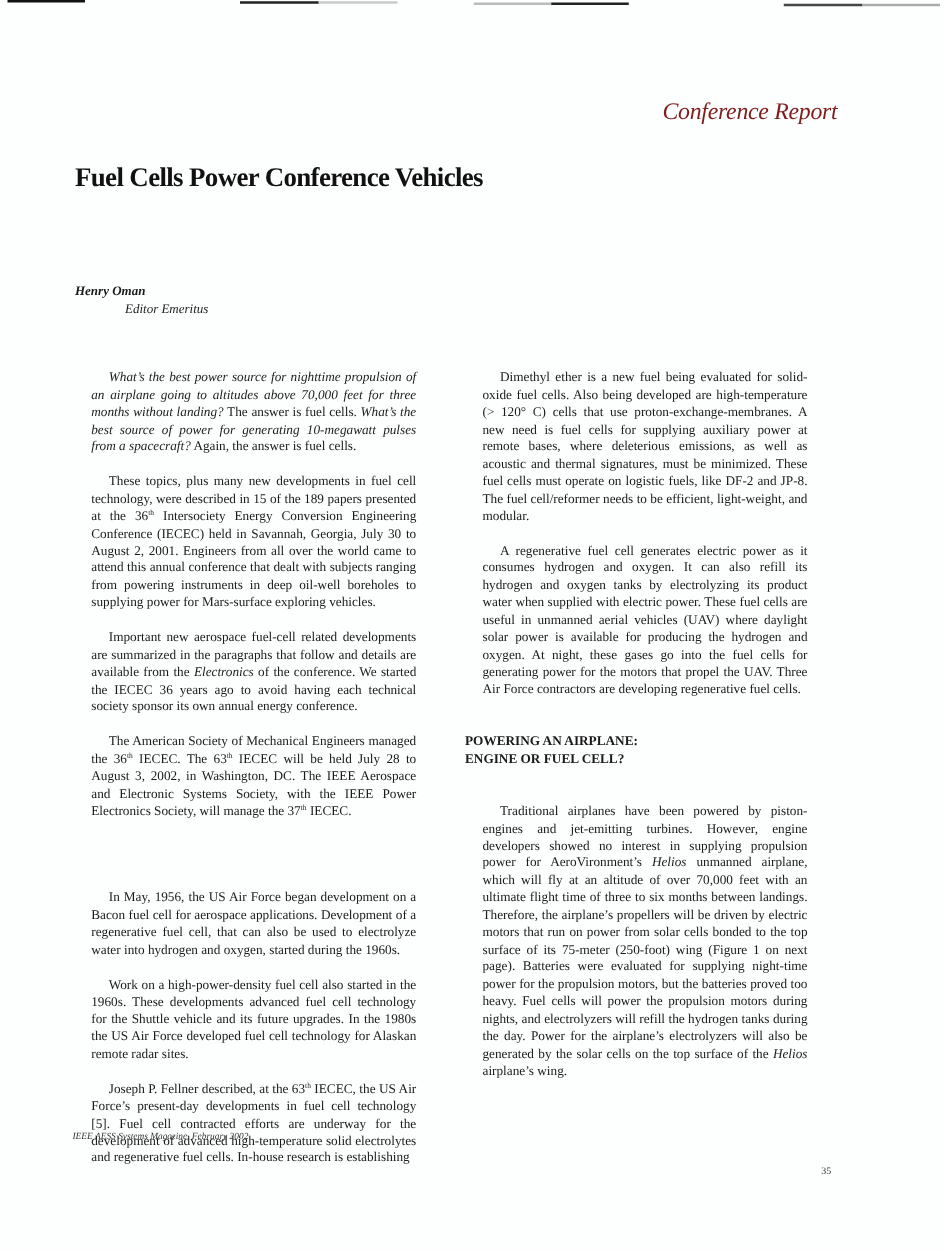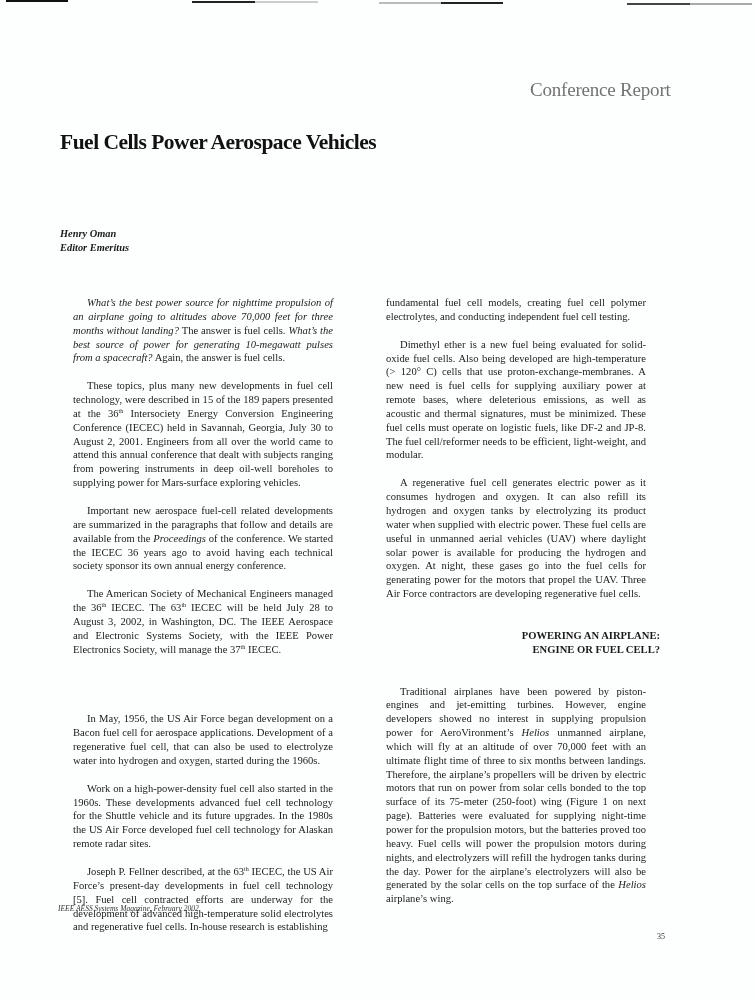--- a/index.html
+++ b/index.html
@@ -5,44 +5,44 @@
   html, body { margin: 0; padding: 0; }
   body {
     width: 755px; height: 1000px; background: #fdfefe;
     position: relative; overflow: hidden;
     font-family: "Liberation Serif", "DejaVu Serif", serif;
     color: #1a1a1a;
   }
   .scanmark { position: absolute; height: 2px; }
   .section-label {
     position: absolute; left: 530px; top: 79px;
-    font-size: 19px; color: #737373;
+    font-style: italic; font-size: 19px; color: #7f1d1d;
     letter-spacing: -0.2px;
   }
   .title {
     position: absolute; left: 60px; top: 130px;
     font-weight: bold; font-size: 21.5px; color: #111;
     letter-spacing: -0.5px; margin: 0;
   }
   .author {
     position: absolute; left: 60px; top: 227px;
     font-size: 10.4px; line-height: 14px;
   }
   .author .name { font-weight: bold; font-style: italic; }
-  .author .role { font-weight: bold; font-style: italic; }
+  .author .role { font-weight: normal; font-style: italic; margin-left: 40px; }
   .col {
     position: absolute; width: 288px;
     font-size: 10.6px; line-height: 13.85px;
     text-align: justify;
   }
   .col p { margin: 14px; text-indent: 14px; }
   .col p.noindent { text-indent: 0; }
   .col h3 {
     margin: 0; font-size: 10.6px; font-weight: bold;
-    line-height: 13.85px; text-transform: uppercase; text-align: right;
+    line-height: 13.85px; text-transform: uppercase; text-align: left;
   }
   .gap { height: 14px; }
   .left-col { left: 59px; top: 282px; }
   .right-col { left: 372px; top: 282px; }
   .footer-left {
     position: absolute; left: 58px; top: 904px;
     font-size: 7.5px; font-style: italic; color: #333;
   }
   .footer-right {
     position: absolute; left: 657px; top: 932px;
@@ -56,46 +56,45 @@
 <div class="scanmark" style="left:6px;top:0;width:62px;background:#111;"></div>
 <div class="scanmark" style="left:192px;top:1px;width:63px;background:#222;"></div>
 <div class="scanmark" style="left:255px;top:1px;width:63px;background:#ccc;"></div>
 <div class="scanmark" style="left:379px;top:2px;width:62px;background:#bbb;"></div>
 <div class="scanmark" style="left:441px;top:2px;width:62px;background:#222;"></div>
 <div class="scanmark" style="left:627px;top:3px;width:63px;background:#444;"></div>
 <div class="scanmark" style="left:690px;top:3px;width:62px;background:#aaa;"></div>
 
 <div class="section-label">Conference Report</div>
 
-<h1 class="title">Fuel Cells Power Aerospace Vehicles</h1>
+<h1 class="title">Fuel Cells Power Conference Vehicles</h1>
 
 <div class="author">
   <div class="name">Henry Oman</div>
   <div class="role">Editor Emeritus</div>
 </div>
 
 <div class="col left-col">
   <p><i>What’s the best power source for nighttime propulsion of an airplane going to altitudes above 70,000 feet for three months without landing?</i><span> The answer is fuel cells. </span><i>What’s the best source of power for generating 10-megawatt pulses from a spacecraft?</i><span> Again, the answer is fuel cells.</span></p>
 
   <p><span>These topics, plus many new developments in fuel cell technology, were described in 15 of the 189 papers presented at the 36</span><sup>th</sup><span> Intersociety Energy Conversion Engineering Conference (IECEC) held in Savannah, Georgia, July 30 to August 2, 2001. Engineers from all over the world came to attend this annual conference that dealt with subjects ranging from powering instruments in deep oil-well boreholes to supplying power for Mars-surface exploring vehicles.</span></p>
 
-  <p><span>Important new aerospace fuel-cell related developments are summarized in the paragraphs that follow and details are available from the </span><i>Proceedings</i><span> of the conference. We started the IECEC 36 years ago to avoid having each technical society sponsor its own annual energy conference.</span></p>
+  <p><span>Important new aerospace fuel-cell related developments are summarized in the paragraphs that follow and details are available from the </span><i>Electronics</i><span> of the conference. We started the IECEC 36 years ago to avoid having each technical society sponsor its own annual energy conference.</span></p>
 
   <p><span>The American Society of Mechanical Engineers managed the 36</span><sup>th</sup><span> IECEC. The 63</span><sup>th</sup><span> IECEC will be held July 28 to August 3, 2002,  in Washington, DC. The IEEE Aerospace and Electronic Systems Society, with the IEEE Power Electronics Society, will manage the 37</span><sup>th</sup><span> IECEC.</span></p>
 
   <div class="gap"></div>
   <div class="gap"></div>
 
   <p>In May, 1956, the US Air Force began development on a Bacon fuel cell for aerospace applications. Development of a regenerative fuel cell, that can also be used to electrolyze water into hydrogen and oxygen, started during the 1960s.</p>
   <p>Work on a high-power-density fuel cell also started in the 1960s. These developments advanced fuel cell technology for the Shuttle vehicle and its future upgrades. In the 1980s the US Air Force developed fuel cell technology for Alaskan remote radar sites.</p>
   <p><span>Joseph P. Fellner described, at the 63</span><sup>th</sup><span> IECEC, the US Air Force’s present-day developments in fuel cell technology [5]. Fuel cell contracted efforts are underway for the development of advanced high-temperature solid electrolytes and regenerative fuel cells. In-house research is establishing</span></p>
 </div>
 
 <div class="col right-col">
-  <p class="noindent">fundamental fuel cell models, creating fuel cell polymer electrolytes, and conducting independent fuel cell testing.</p>
   <p>Dimethyl ether is a new fuel being evaluated for solid-oxide fuel cells. Also being developed are high-temperature (&gt; 120° C) cells that use proton-exchange-membranes. A new need is fuel cells for supplying auxiliary power at remote bases, where deleterious emissions, as well as acoustic and thermal signatures, must be minimized. These fuel cells must operate on logistic fuels, like DF-2 and JP-8. The fuel cell/reformer needs to be efficient, light-weight, and modular.</p>
   <p>A regenerative fuel cell generates electric power as it consumes hydrogen and oxygen. It can also refill its hydrogen and oxygen tanks by electrolyzing its product water when supplied with electric power. These fuel cells are useful in unmanned aerial vehicles (UAV) where daylight solar power is available for producing the hydrogen and oxygen. At night, these gases go into the fuel cells for generating power for the motors that propel the UAV. Three Air Force contractors are developing regenerative fuel cells.</p>
 
   <div class="gap"></div>
   <h3><span>Powering an Airplane:</span><br><span>Engine or Fuel Cell?</span></h3>
   <div class="gap"></div>
 
   <p><span>Traditional airplanes have been powered by piston-engines and jet-emitting turbines. However, engine developers showed no interest in supplying propulsion power for AeroVironment’s </span><i>Helios</i><span> unmanned airplane, which will fly at an altitude of over 70,000 feet with an ultimate flight time of three to six months between landings. Therefore, the airplane’s propellers will be driven by electric motors that run on power from solar cells bonded to the top surface of its 75-meter (250-foot) wing (Figure 1 on next page). Batteries were evaluated for supplying night-time power for the propulsion motors, but the batteries proved too heavy. Fuel cells will power the propulsion motors during nights, and electrolyzers will refill the hydrogen tanks during the day. Power for the airplane’s electrolyzers will also be generated by the solar cells on the top surface of the </span><i>Helios</i><span> airplane’s wing.</span></p>
 
 </div>

